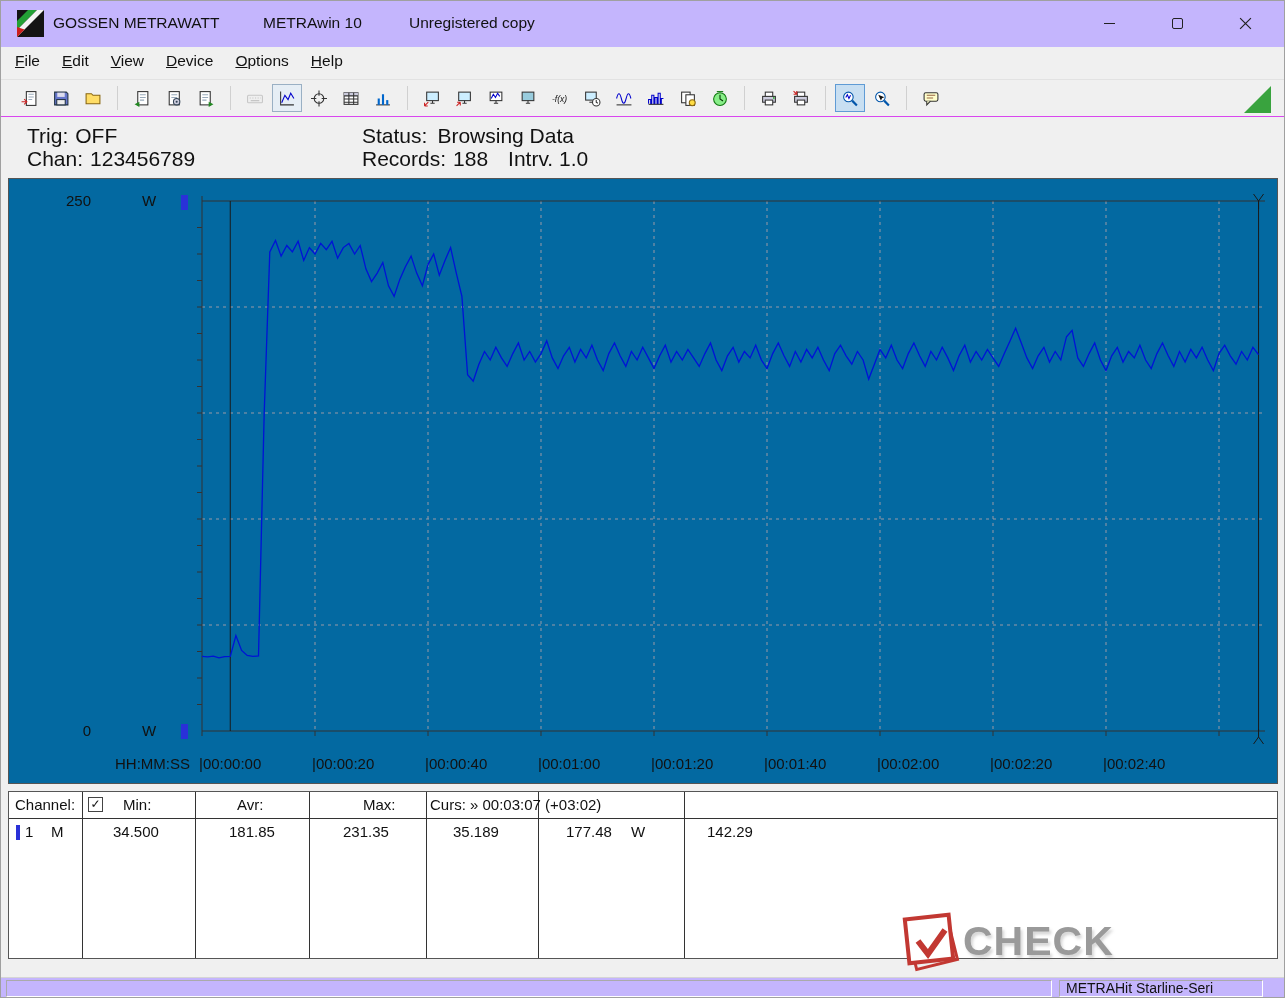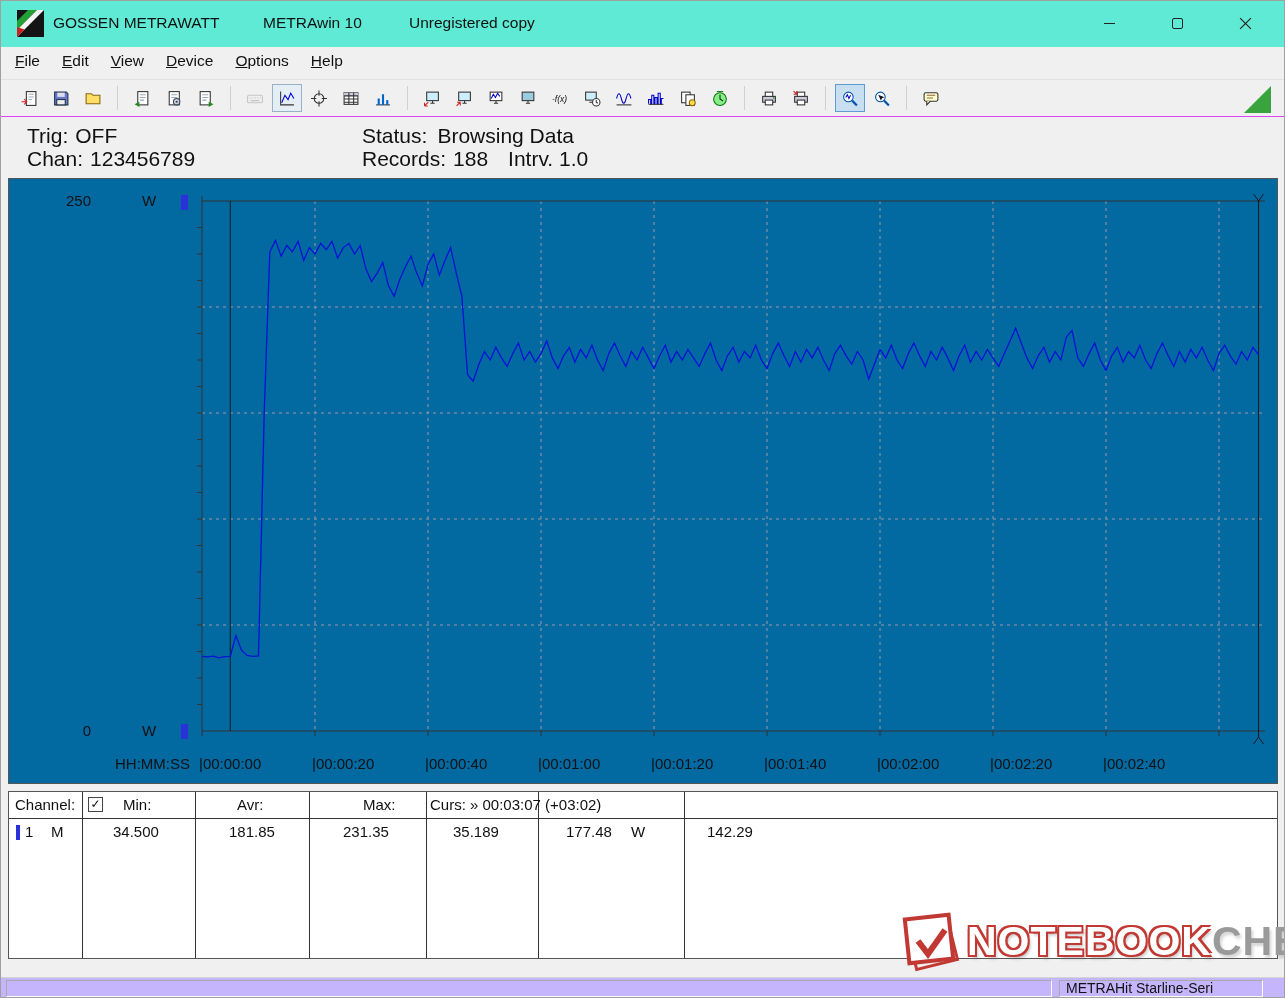--- a/index.html
+++ b/index.html
@@ -3,21 +3,21 @@
 <meta charset="utf-8">
 <style>
   * { box-sizing: border-box; }
   html,body { margin:0; padding:0; }
   body {
     width:1285px; height:998px; position:relative; overflow:hidden;
     font-family:"Liberation Sans", sans-serif; background:#f0f0f0; color:#111;
     border:1px solid #a0a0a0;
   }
   
-  .titlebar { position:absolute; left:0; top:0; width:100%; height:46px; background:#5eead4; }
+  .titlebar { position:absolute; left:0; top:0; width:100%; height:46px; background:#c4b5fd; }
   .app-logo { position:absolute; left:16px; top:9px; width:27px; height:27px; }
   .tb-text { position:absolute; top:13px; font-size:15.5px; white-space:nowrap; }
   .tb-brand { left:52px; }
   .tb-app   { left:262px; }
   .tb-lic   { left:408px; }
   .win-btn { position:absolute; top:0; width:46px; height:45px; display:flex; align-items:center; justify-content:center; }
   .win-btn.min { left:1085px; } .win-btn.max { left:1153px; } .win-btn.close { left:1221px; }
   .glyph-min { width:11px; height:1.5px; background:#222; }
   .glyph-max { width:11px; height:11px; border:1.3px solid #222; border-radius:2px; }
   
@@ -418,15 +418,14 @@
   <div class="sb-left"></div>
   <div class="sb-right">METRAHit Starline-Seri</div>
 </div>
 
 <div class="nbc">
   <svg width="64" height="64" viewBox="0 0 64 64">
     <rect x="12" y="14" width="42" height="42" fill="none" stroke="#c23832" stroke-width="3" transform="rotate(-14 33 35)"></rect>
     <rect x="8" y="8" width="44" height="44" fill="#fff" stroke="#c23832" stroke-width="4" transform="rotate(-6 30 30)"></rect>
     <path d="M19 32l10 13 17-24" fill="none" stroke="#c23832" stroke-width="6"></path>
   </svg>
-  <span class="nbc-t1">NOTEBOOK</span>
     <span class="nbc-t2">CHECK</span>
 </div>
 
 </body></html>

